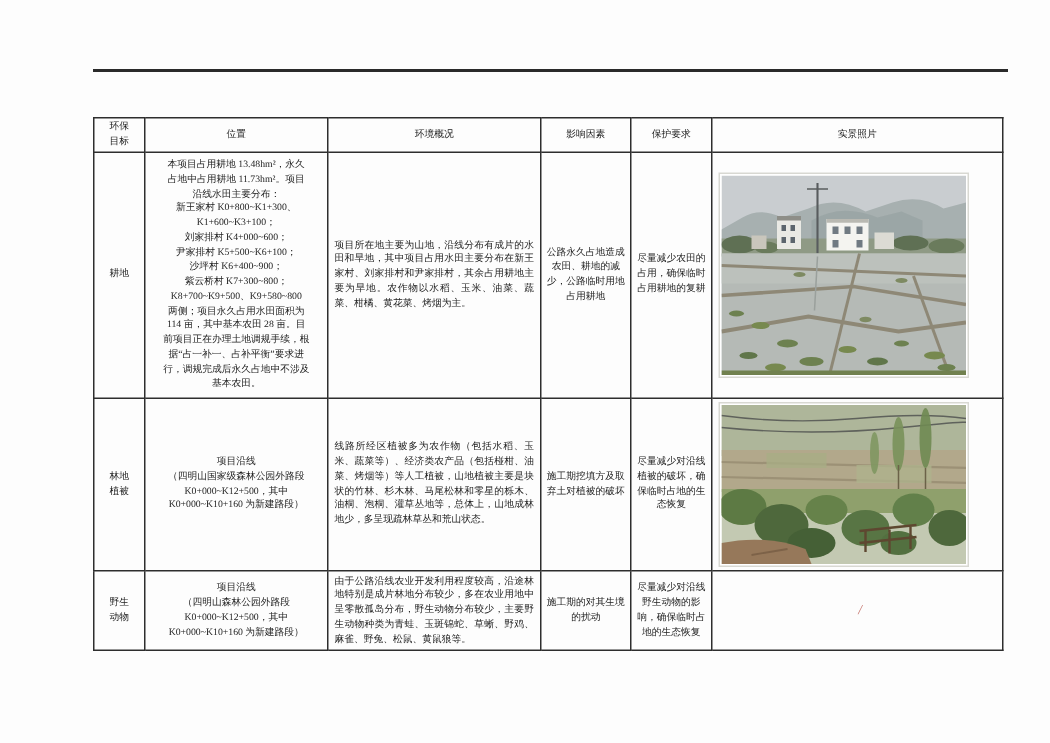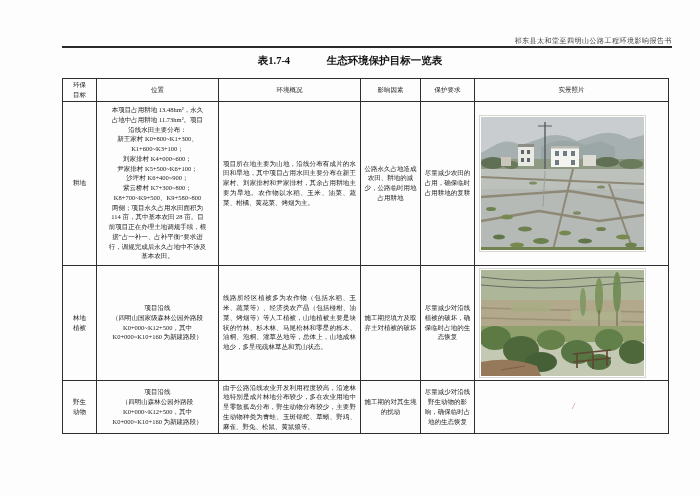--- a/index.html
+++ b/index.html
@@ -25,27 +25,22 @@
   .photo-frame{display:inline-block;border:1px solid #d8d8d2;background:#fff;padding:1px;vertical-align:middle;}
   .photo-frame svg{display:block;}
   .no-photo{display:block;text-align:center;font-size:9px;color:#c5736b;font-style:italic;}
   .page-number{position:absolute;top:450px;left:0;width:100%;text-align:center;font-size:9px;color:#333;}
 </style>
 </head>
 <body>
 
 <div class="page">
 
-  <div class="doc-header">祁东县太和堂至四明山公路工程环境影响报告书</div>
   <div class="header-rule"></div>
 
-  <div class="doc-title">
-    <span>表1.7-4</span>
-    <span class="gap">生态环境保护目标一览表</span>
-  </div>
 
   <table class="eco">
     <colgroup>
       <col style="width:34px">
         <col style="width:122px">
         <col style="width:142px">
       <col style="width:60px">
         <col style="width:54px">
         <col style="width:194px">
     </colgroup>

